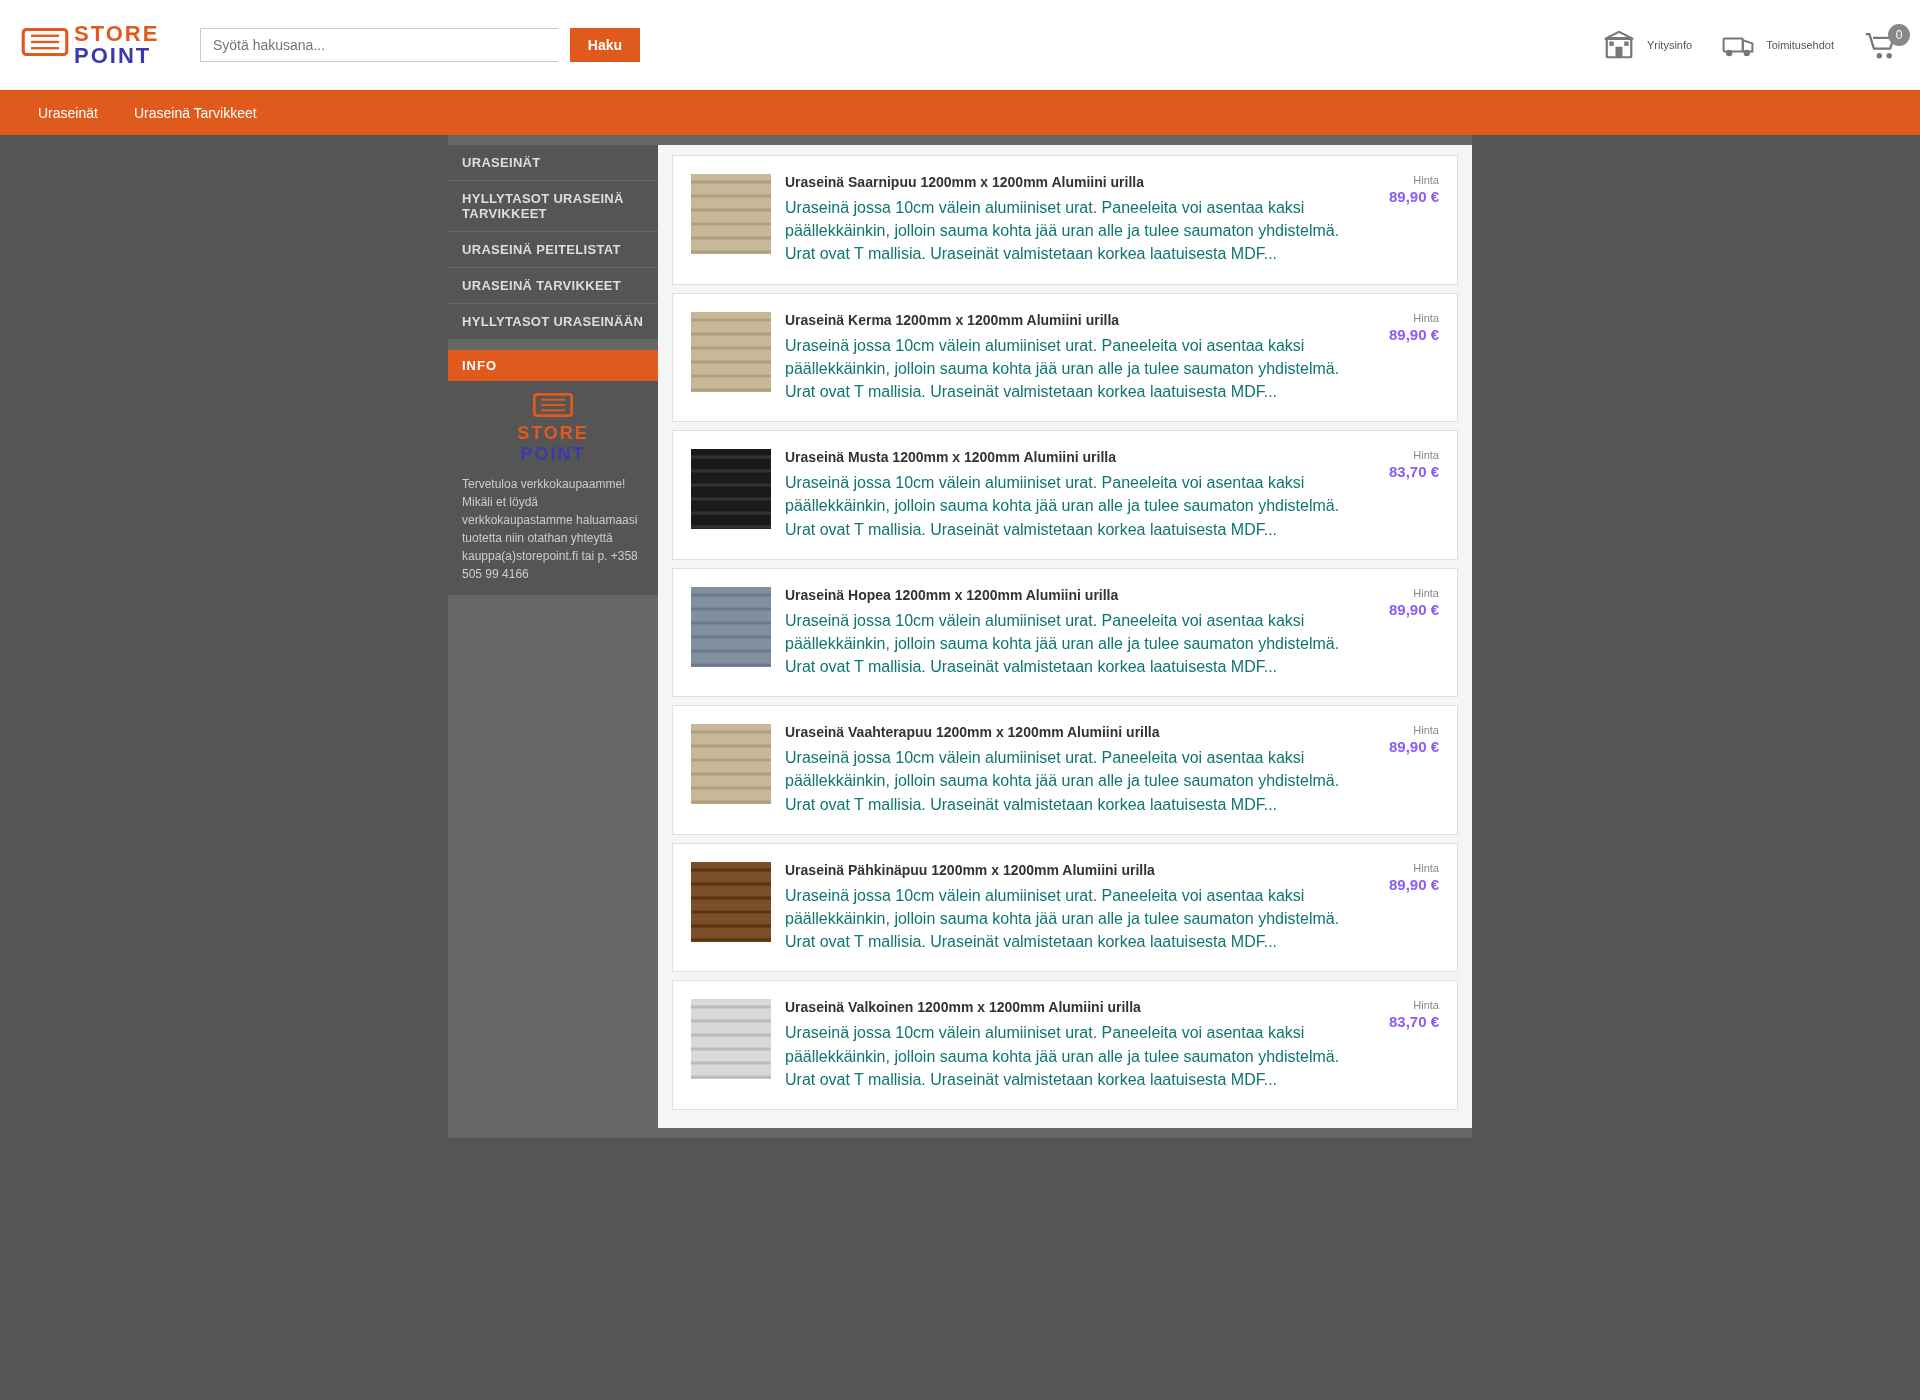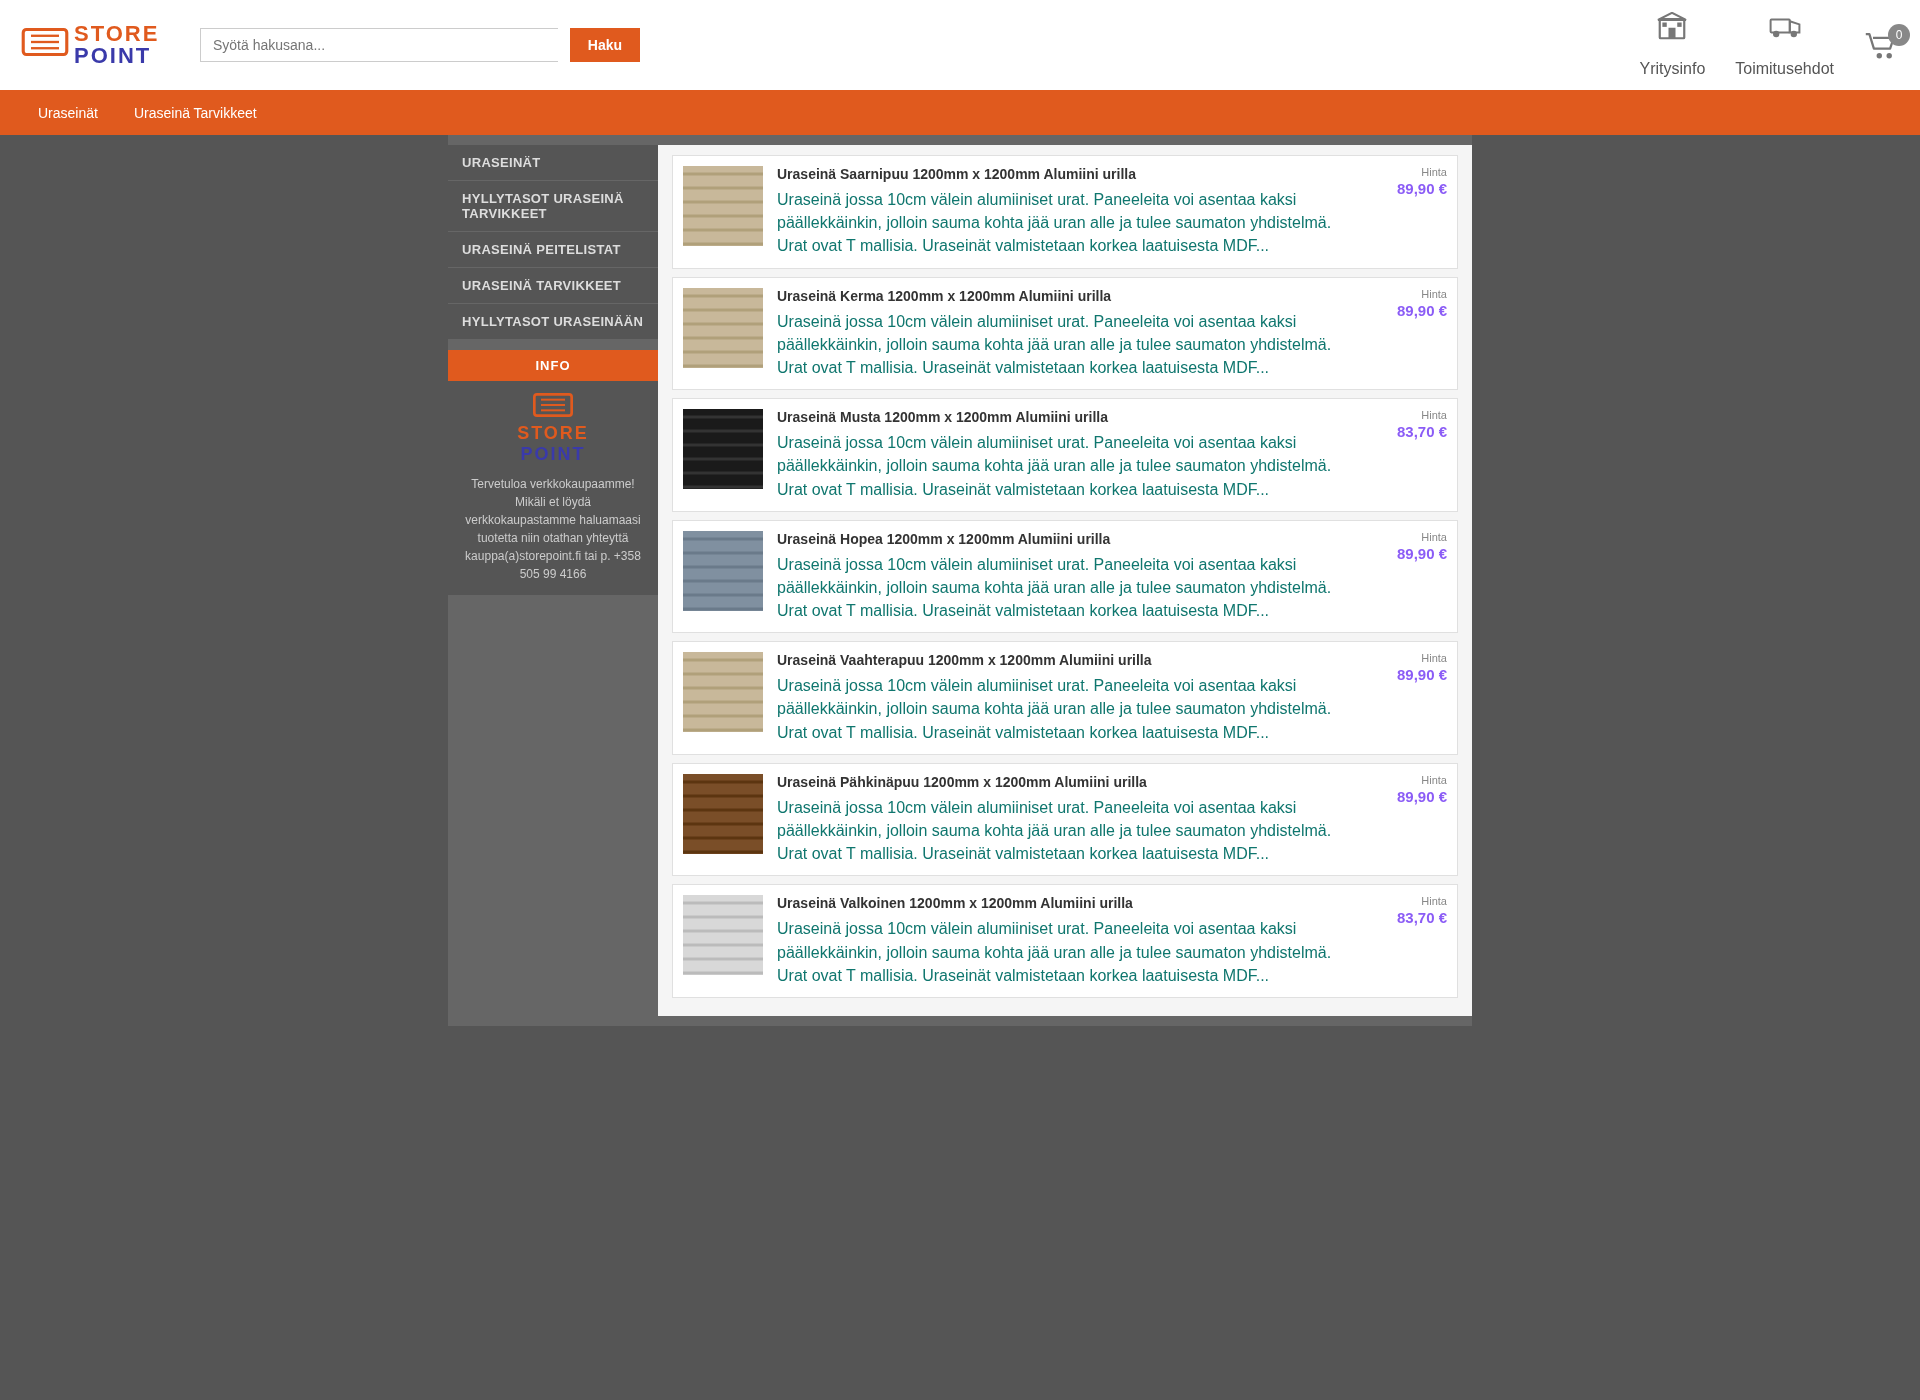--- a/index.html
+++ b/index.html
@@ -66,26 +66,26 @@
       font-weight: bold;
     }
     .header-right {
       margin-left: auto;
       display: flex;
       align-items: center;
       gap: 30px;
     }
     .header-icon-link {
       display: flex;
-      flex-direction: column;
+      flex-direction: row;
       align-items: center;
       text-decoration: none;
       color: #555;
-      font-size: 16px;
-      gap: 20px;
+      font-size: 11px;
+      gap: 12px;
       cursor: pointer;
     }
     .header-icon-link svg {
       width: 32px;
       height: 28px;
       fill: #777;
     }
     .cart-icon-wrap {
       display: flex;
       flex-direction: column;
@@ -158,21 +158,20 @@
       padding: 10px 14px;
       text-decoration: none;
       border-bottom: 1px solid #666;
       cursor: pointer;
       font-weight: 600;
       letter-spacing: 0.3px;
     }
     .sidebar-info-box {
       background: #555;
       margin: 0;
-      text-align: center;
     }
     .sidebar-info-header {
       background: #e05a1e;
       color: #fff;
       font-size: 13px;
       font-weight: bold;
       padding: 8px 14px;
       letter-spacing: 1px;
     }
     .sidebar-info-content {
@@ -206,21 +205,21 @@
     .product-list-area {
       flex: 1;
       background: #f5f5f5;
       padding: 10px 14px;
     }
     .product-item {
       display: flex;
       align-items: flex-start;
       background: #fff;
       margin-bottom: 8px;
-      padding: 10px;
+      padding: 18px;
       gap: 14px;
       border: 1px solid #e0e0e0;
       justify-content: space-between;
     }
     .product-thumb {
       width: 80px;
       min-width: 80px;
       height: 80px;
       background: #c8b89a;
       display: flex;

